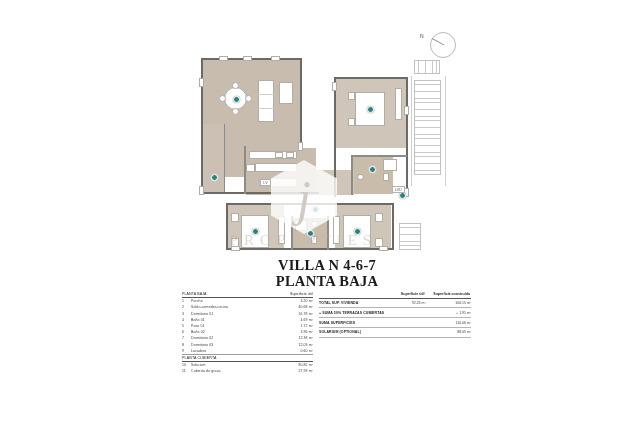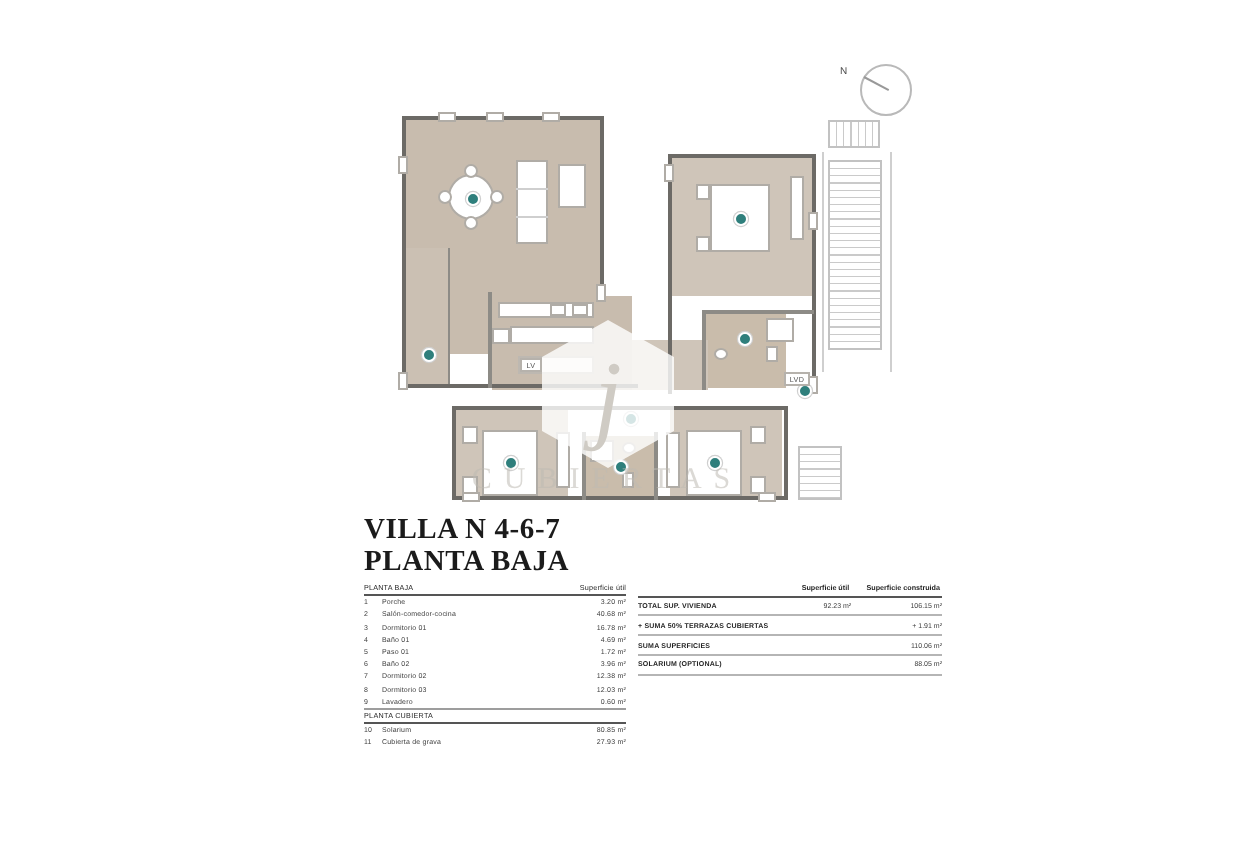--- a/index.html
+++ b/index.html
@@ -165,20 +165,21 @@
     letter-spacing: 6px;
     color: rgba(190,186,179,0.55);
     font-family: "Liberation Serif", serif;
   }
 
   
   #title-block {
     position: absolute;
     left: 182px; top: 258px;
     width: 290px;
+    text-align: center;
   }
   .plan-title {
     font-family: "Liberation Serif", serif;
     font-size: 14.5px;
     font-weight: bold;
     color: #1b1b1b;
     letter-spacing: .3px;
     line-height: 15.5px;
     margin: 0;
   }
@@ -394,21 +395,21 @@
     <div class="shape thin-line" style="left:228px; top:18px; width:0.7px; height:110px;"></div>
 
     <div class="stairs shape" style="left:216px; top:165px; width:22px; height:27px;"></div>
 
     <div class="stairs-h shape" style="left:231px; top:2px; width:26px; height:14px;"></div>
   </div>
 
   <div id="watermark">
     <div id="wm-hex"></div>
     <div id="wm-j">j</div>
-    <div id="wm-text">CUBIERTAS</div>
+    <div id="wm-text">PROPERTIES</div>
   </div>
 
   <div id="title-block">
     <div class="plan-title">VILLA N 4-6-7</div>
     <div class="plan-title">PLANTA BAJA</div>
   </div>
 
   <div id="tables">
 
     <div id="table-left">

